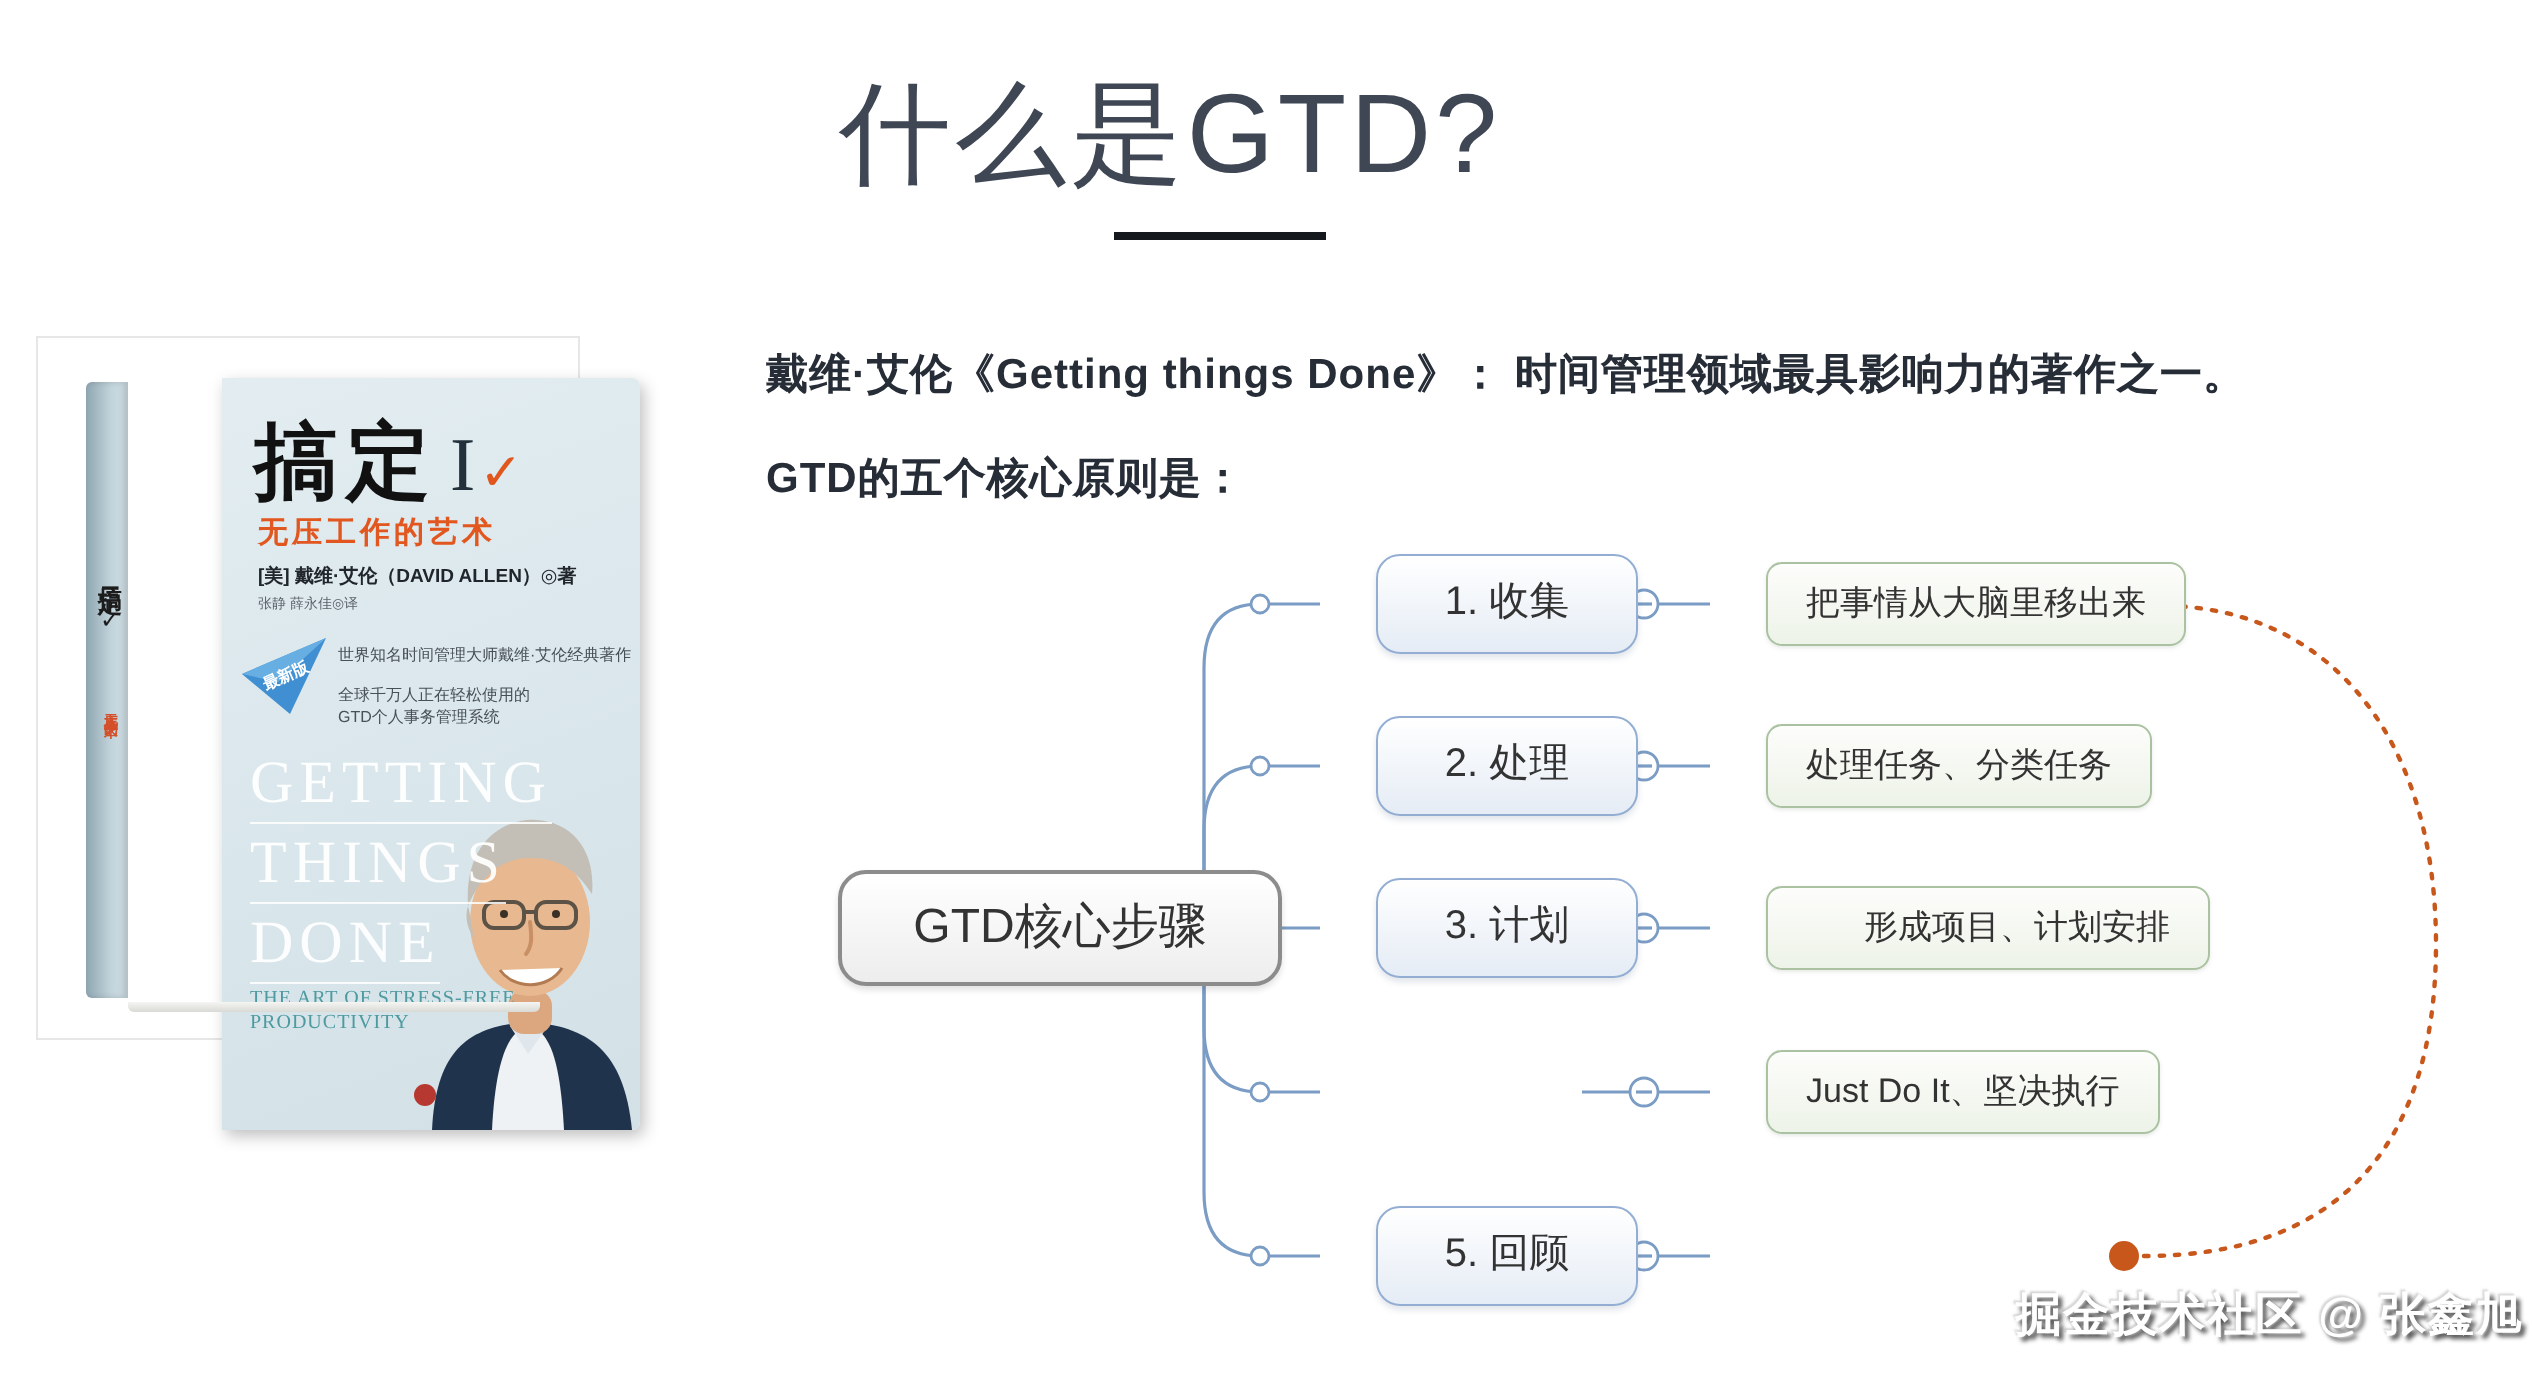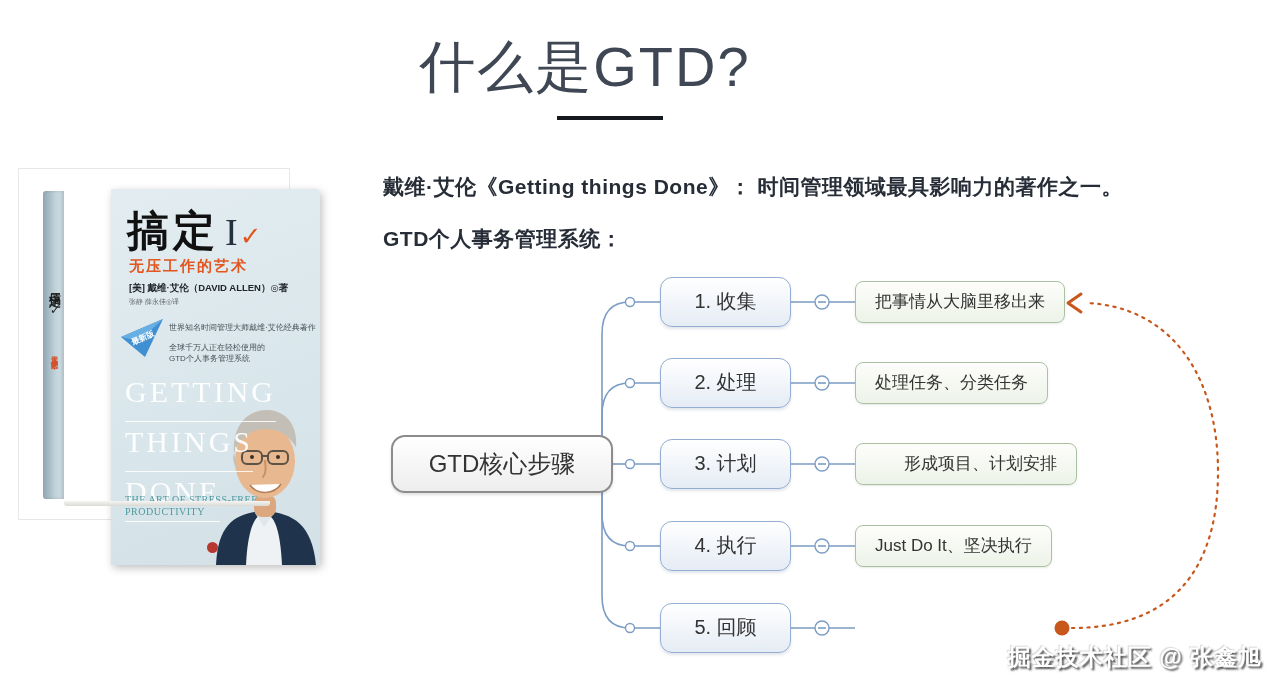--- a/index.html
+++ b/index.html
@@ -43,31 +43,31 @@
   .bf-volume{font-size:38px;font-weight:400;color:#23313c;font-family:"Liberation Serif","DejaVu Serif",serif;margin-left:6px;}
   .bf-check{font-size:26px;color:#e0561d;font-weight:900;margin-left:2px;}
   .bf-subtitle{position:absolute;left:18px;top:68px;font-size:15px;font-weight:700;color:#e2571f;letter-spacing:2px;white-space:nowrap;}
   .bf-author{position:absolute;left:18px;top:93px;font-size:9.5px;font-weight:700;color:#20262c;white-space:nowrap;}
   .bf-translator{position:absolute;left:18px;top:108px;font-size:7px;color:#5c646b;white-space:nowrap;}
   .bf-badge-wrap{position:absolute;left:8px;top:128px;width:46px;height:42px;}
   .bf-blurb{position:absolute;left:58px;font-size:8px;color:#474f57;line-height:11px;white-space:nowrap;}
   .bf-blurb-1{top:133px;}
   .bf-blurb-2{top:153px;}
   .bf-eng{position:absolute;left:14px;top:186px;font-family:"Liberation Serif","DejaVu Serif",serif;color:rgba(255,255,255,.93);}
-  .bf-eng .word{display:block;width:fit-content;font-size:30px;letter-spacing:3px;line-height:34px;padding-bottom:12px;margin-bottom:3px;border-bottom:1px solid rgba(255,255,255,.85);}
+  .bf-eng .word{display:block;width:fit-content;font-size:30px;letter-spacing:3px;line-height:34px;padding-bottom:2px;margin-bottom:3px;border-bottom:1px solid rgba(255,255,255,.85);}
   .bf-engsub{position:absolute;left:14px;top:305px;font-family:"Liberation Serif","DejaVu Serif",serif;font-size:10px;color:#4d9aa0;letter-spacing:.5px;line-height:12px;white-space:pre-line;}
   .bf-portrait{position:absolute;right:0;bottom:0;width:112px;height:170px;}
   .bf-logo{position:absolute;left:96px;bottom:12px;width:11px;height:11px;border-radius:50%;background:#b3261c;opacity:.9;}
   .book-pages{position:absolute;left:21px;top:312px;width:206px;height:5px;background:linear-gradient(#f5f5f3,#d9d9d5);border-radius:0 0 3px 3px;}
   
   .mindmap{position:absolute;left:380px;top:260px;width:886px;height:428px;}
   .mm-svg{position:absolute;left:0;top:0;}
   .mm-node{
     position:absolute;box-sizing:border-box;text-align:center;
-    border-radius:12px;white-space:nowrap;color:#333;
+    border-radius:12px;white-space:nowrap;color:#333;margin-left:28px;
   }
   .mm-root{
     left:11px;top:175px;width:222px;height:58px;line-height:54px;
     font-size:24px;border:2px solid #8c8c8c;border-radius:14px;
     background:linear-gradient(#ffffff,#ededed);box-shadow:0 2px 3px rgba(0,0,0,.12);
   }
   .mm-step{
     left:280px;width:131px;height:50px;line-height:47px;font-size:20px;
     border:1.5px solid #93aed2;background:linear-gradient(#ffffff,#e5ecf5);
     box-shadow:0 2px 3px rgba(90,110,140,.18);
@@ -91,21 +91,21 @@
 </style>
 </head>
 <body>
 
 <div id="page">
 
   <div class="page-title">什么是GTD?</div>
   <div class="title-underline"></div>
 
   <div class="intro-line intro-1">戴维·艾伦《Getting things Done》： 时间管理领域最具影响力的著作之一。</div>
-  <div class="intro-line intro-2">GTD个人事务管理系统：</div>
+  <div class="intro-line intro-2">GTD的五个核心原则是：</div>
 
   <div class="book-panel">
     <div class="book">
       <div class="book-spine">
         <div class="spine-text">搞定 I ✓</div>
         <div class="spine-sub">无压工作的艺术</div>
       </div>
       <div class="book-front">
         <div class="bf-titlerow">
           <span class="bf-title">搞定</span><span class="bf-volume">I</span><span class="bf-check">✓</span>
@@ -215,21 +215,20 @@
         <circle cx="682" cy="368" r="7.5" fill="#c8571c"></circle>
         <polyline points="701,34 688,43 701,52" fill="none" stroke="#c8571c" stroke-width="3" stroke-linecap="round" stroke-linejoin="round"></polyline>
       </g>
     </svg>
 
     <div class="mm-node mm-root">GTD核心步骤</div>
 
     <div class="mm-node mm-step row-y-0">1. 收集</div>
     <div class="mm-node mm-step row-y-1">2. 处理</div>
     <div class="mm-node mm-step row-y-2">3. 计划</div>
-    <div class="mm-node mm-step row-y-3">4. 执行</div>
     <div class="mm-node mm-step row-y-4">5. 回顾</div>
 
     <div class="mm-node mm-desc row-y-0">把事情从大脑里移出来</div>
     <div class="mm-node mm-desc row-y-1">处理任务、分类任务</div>
     <div class="mm-node mm-desc row-y-2">形成项目、计划安排</div>
     <div class="mm-node mm-desc row-y-3">Just Do It、坚决执行</div>
   </div>
 
   <div class="watermark">掘金技术社区 @ 张鑫旭</div>
 </div>

